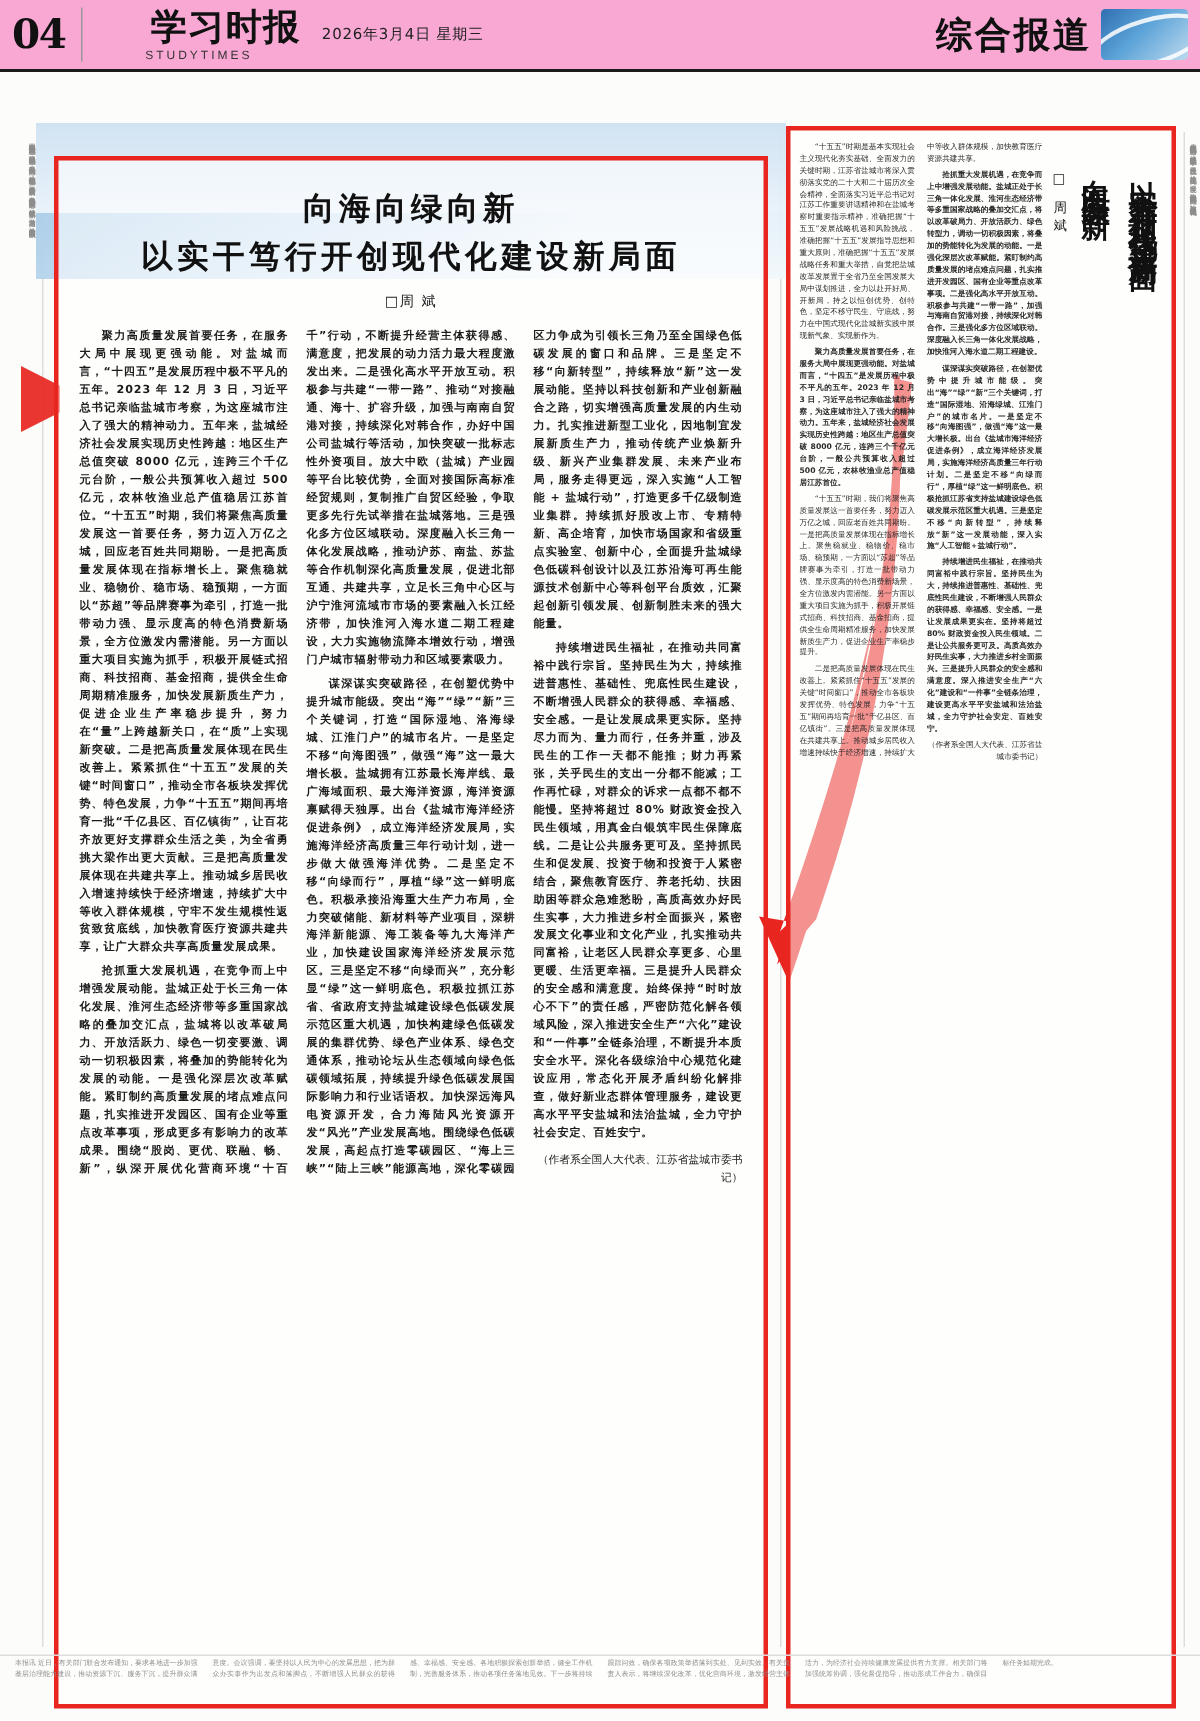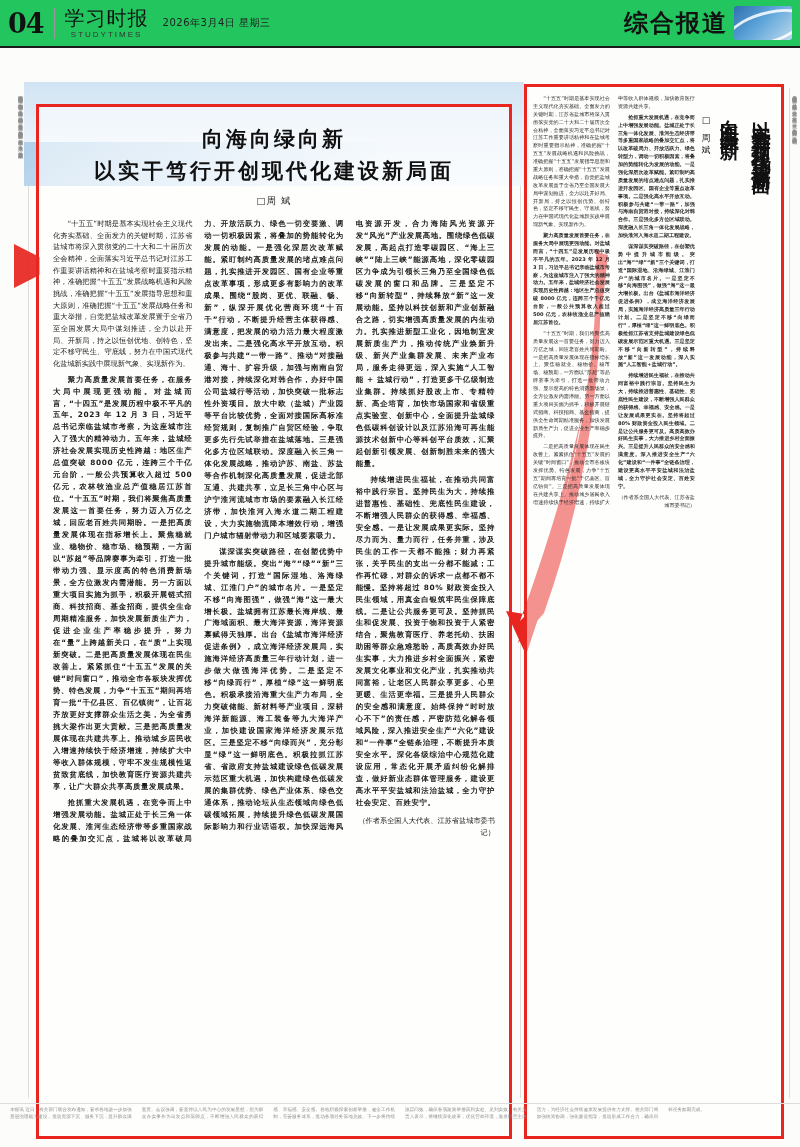--- a/index.html
+++ b/index.html
@@ -24,45 +24,46 @@
 
   
   .masthead {
     position: relative;
     height: 48px;
     border-bottom: 2px solid #1a1a1a;
     display: flex;
     align-items: center;
     padding: 0 8px;
     box-sizing: border-box;
-    background: #22c55e;
+    background: #f9a8d4;
   }
   .page-number {
     font-family: "DejaVu Serif", "Liberation Serif", serif;
     font-size: 27px;
     font-weight: bold;
     letter-spacing: -1px;
     margin-right: 10px;
     color: #111;
   }
   .paper-name-box {
     display: flex;
     flex-direction: column;
     align-items: center;
     margin-right: 14px;
     border-left: 1px solid #999;
     padding-left: 10px;
   }
   .paper-name {
     font-family: "DejaVu Serif", "Liberation Serif", serif;
-    font-size: 20px;
-    font-weight: normal;
+    font-size: 24px;
+    font-weight: bold;
     letter-spacing: 1px;
     line-height: 1.05;
     color: #111;
+    margin-left: 36px;
   }
   .paper-name-en {
     font-family: Liberation Sans, sans-serif;
     font-size: 8px;
     letter-spacing: 2px;
     color: #333;
     margin-top: 1px;
   }
   .issue-date {
     font-size: 10px;
@@ -333,21 +334,20 @@
     <div class="bg-col bg-left">国家电网持续推进新型电力系统建设，加强电网基础设施建设，提升电力供应保障能力，推动能源绿色低碳转型，服务经济社会高质量发展。各地各部门认真贯彻落实党中央决策部署，持续深化改革创新，激发市场活力，推动高质量发展取得新成效。</div>
     <div class="bg-col bg-right">生态保护修复与绿色低碳发展协同推进，持续提升绿色低碳发展水平，坚持系统观念，统筹推进生态优先、绿色发展，加快形成绿色生产方式和生活方式，建设人与自然和谐共生的现代化。</div>
 
     <div class="main-article">
       <div class="headline">
         <div class="line1">向海向绿向新</div>
         <div class="line2">以实干笃行开创现代化建设新局面</div>
       </div>
       <div class="byline">□周 斌</div>
       <div class="article-cols">
-        <p>“十五五”时期是基本实现社会主义现代化夯实基础、全面发力的关键时期，江苏省盐城市将深入贯彻党的二十大和二十届历次全会精神，全面落实习近平总书记对江苏工作重要讲话精神和在盐城考察时重要指示精神，准确把握“十五五”发展战略机遇和风险挑战，准确把握“十五五”发展指导思想和重大原则，准确把握“十五五”发展战略任务和重大举措，自觉把盐城改革发展置于全省乃至全国发展大局中谋划推进，全力以赴开局、开新局，持之以恒创优地、创特色，坚定不移守民生、守底线，努力在中国式现代化盐城新实践中展现新气象、实现新作为。</p>
         <p class="sub">聚力高质量发展首要任务，在服务大局中展现更强动能。对盐城而言，“十四五”是发展历程中极不平凡的五年。2023 年 12 月 3 日，习近平总书记亲临盐城市考察，为这座城市注入了强大的精神动力。五年来，盐城经济社会发展实现历史性跨越：地区生产总值突破 8000 亿元，连跨三个千亿元台阶，一般公共预算收入超过 500 亿元，农林牧渔业总产值稳居江苏首位。“十五五”时期，我们将聚焦高质量发展这一首要任务，努力迈入万亿之城，回应老百姓共同期盼。一是把高质量发展体现在指标增长上。聚焦稳就业、稳物价、稳市场、稳预期，一方面以“苏超”等品牌赛事为牵引，打造一批带动力强、显示度高的特色消费新场景，全方位激发内需潜能。另一方面以重大项目实施为抓手，积极开展链式招商、科技招商、基金招商，提供全生命周期精准服务，加快发展新质生产力，促进企业生产率稳步提升，努力在“量”上跨越新关口，在“质”上实现新突破。二是把高质量发展体现在民生改善上。紧紧抓住“十五五”发展的关键“时间窗口”，推动全市各板块发挥优势、特色发展，力争“十五五”期间再培育一批“千亿县区、百亿镇街”，让百花齐放更好支撑群众生活之美，为全省勇挑大梁作出更大贡献。三是把高质量发展体现在共建共享上。推动城乡居民收入增速持续快于经济增速，持续扩大中等收入群体规模，守牢不发生规模性返贫致贫底线，加快教育医疗资源共建共享，让广大群众共享高质量发展成果。</p>
         <p class="sub">抢抓重大发展机遇，在竞争而上中增强发展动能。盐城正处于长三角一体化发展、淮河生态经济带等多重国家战略的叠加交汇点，盐城将以改革破局力、开放活跃力、绿色一切变要激、调动一切积极因素，将叠加的势能转化为发展的动能。一是强化深层次改革赋能。紧盯制约高质量发展的堵点难点问题，扎实推进开发园区、国有企业等重点改革事项，形成更多有影响力的改革成果。围绕“股岗、更优、联融、畅、新”，纵深开展优化营商环境“十百千”行动，不断提升经营主体获得感、满意度，把发展的动力活力最大程度激发出来。二是强化高水平开放互动。积极参与共建“一带一路”、推动“对接融通、海十、扩容升级，加强与南南自贸港对接，持续深化对韩合作，办好中国公司盐城行等活动，加快突破一批标志性外资项目。放大中欧（盐城）产业园等平台比较优势，全面对接国际高标准经贸规则，复制推广自贸区经验，争取更多先行先试举措在盐城落地。三是强化多方位区域联动。深度融入长三角一体化发展战略，推动沪苏、南盐、苏盐等合作机制深化高质量发展，促进北部互通、共建共享，立足长三角中心区与沪宁淮河流域市市场的要素融入长江经济带，加快淮河入海水道二期工程建设，大力实施物流降本增效行动，增强门户城市辐射带动力和区域要素吸力。</p>
         <p class="sub">谋深谋实突破路径，在创塑优势中提升城市能级。突出“海”“绿”“新”三个关键词，打造“国际湿地、洛海绿城、江淮门户”的城市名片。一是坚定不移“向海图强”，做强“海”这一最大增长极。盐城拥有江苏最长海岸线、最广海域面积、最大海洋资源，海洋资源禀赋得天独厚。出台《盐城市海洋经济促进条例》，成立海洋经济发展局，实施海洋经济高质量三年行动计划，进一步做大做强海洋优势。二是坚定不移“向绿而行”，厚植“绿”这一鲜明底色。积极承接沿海重大生产力布局，全力突破储能、新材料等产业项目，深耕海洋新能源、海工装备等九大海洋产业，加快建设国家海洋经济发展示范区。三是坚定不移“向绿而兴”，充分彰显“绿”这一鲜明底色。积极拉抓江苏省、省政府支持盐城建设绿色低碳发展示范区重大机遇，加快构建绿色低碳发展的集群优势、绿色产业体系、绿色交通体系，推动论坛从生态领域向绿色低碳领域拓展，持续提升绿色低碳发展国际影响力和行业话语权。加快深远海风电资源开发，合力海陆风光资源开发“风光”产业发展高地。围绕绿色低碳发展，高起点打造零碳园区、“海上三峡”“陆上三峡”能源高地，深化零碳园区力争成为引领长三角乃至全国绿色低碳发展的窗口和品牌。三是坚定不移“向新转型”，持续释放“新”这一发展动能。坚持以科技创新和产业创新融合之路，切实增强高质量发展的内生动力。扎实推进新型工业化，因地制宜发展新质生产力，推动传统产业焕新升级、新兴产业集群发展、未来产业布局，服务走得更远，深入实施“人工智能 + 盐城行动”，打造更多千亿级制造业集群。持续抓好股改上市、专精特新、高企培育，加快市场国家和省级重点实验室、创新中心，全面提升盐城绿色低碳科创设计以及江苏沿海可再生能源技术创新中心等科创平台质效，汇聚起创新引领发展、创新制胜未来的强大能量。</p>
         <p class="sub">持续增进民生福祉，在推动共同富裕中践行宗旨。坚持民生为大，持续推进普惠性、基础性、兜底性民生建设，不断增强人民群众的获得感、幸福感、安全感。一是让发展成果更实际。坚持尽力而为、量力而行，任务并重，涉及民生的工作一天都不能推；财力再紧张，关乎民生的支出一分都不能减；工作再忙碌，对群众的诉求一点都不都不能慢。坚持将超过 80% 财政资金投入民生领域，用真金白银筑牢民生保障底线。二是让公共服务更可及。坚持抓民生和促发展、投资于物和投资于人紧密结合，聚焦教育医疗、养老托幼、扶困助困等群众急难愁盼，高质高效办好民生实事，大力推进乡村全面振兴，紧密发展文化事业和文化产业，扎实推动共同富裕，让老区人民群众享更多、心里更暖、生活更幸福。三是提升人民群众的安全感和满意度。始终保持“时时放心不下”的责任感，严密防范化解各领域风险，深入推进安全生产“六化”建设和“一件事”全链条治理，不断提升本质安全水平。深化各级综治中心规范化建设应用，常态化开展矛盾纠纷化解排查，做好新业态群体管理服务，建设更高水平平安盐城和法治盐城，全力守护社会安定、百姓安宁。</p>
         <p class="sign">（作者系全国人大代表、江苏省盐城市委书记）</p>
       </div>
     </div>
 
     <svg class="arrow" viewBox="0 0 120 420">
       <path d="M108 12 C 96 130, 70 240, 20 378 L 46 352 L 26 412 L 6 368 L 30 372 C 74 238, 96 126, 100 10 Z" fill="#e8251f"></path>

